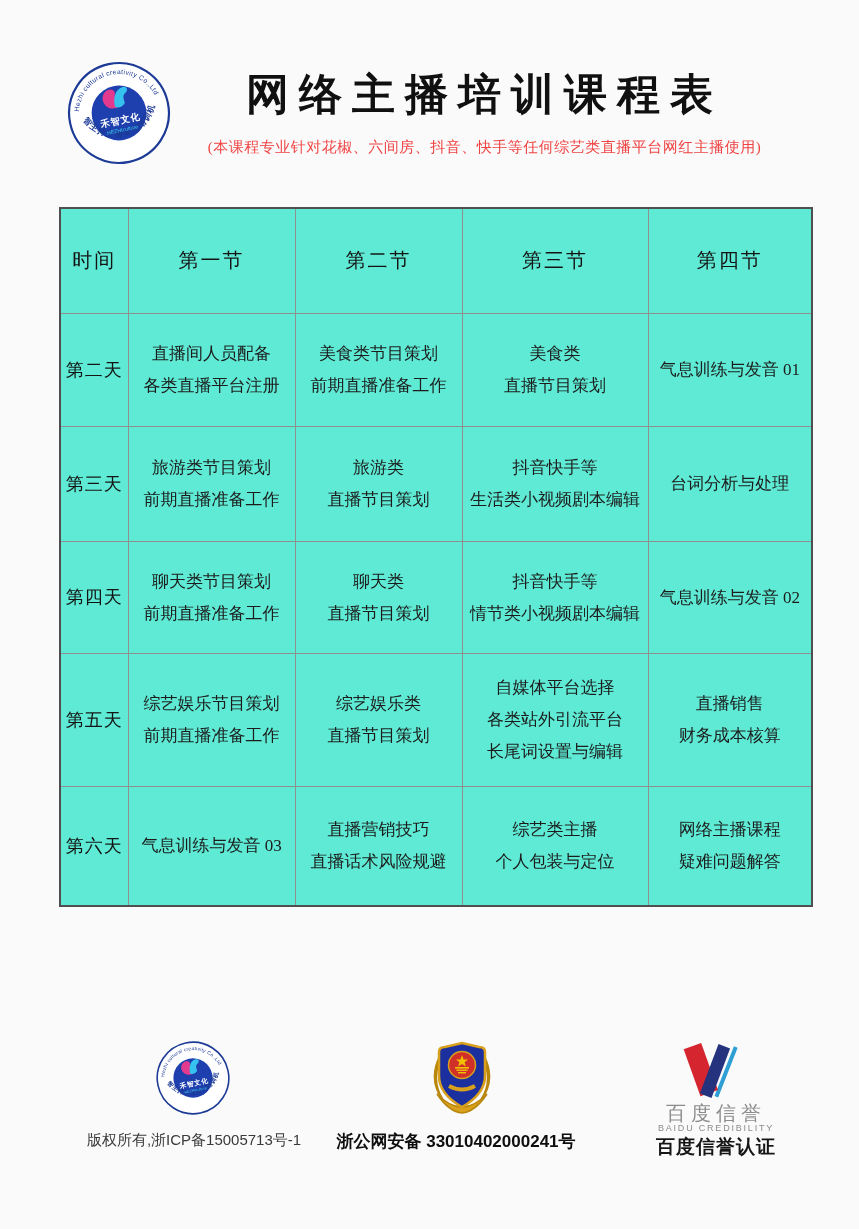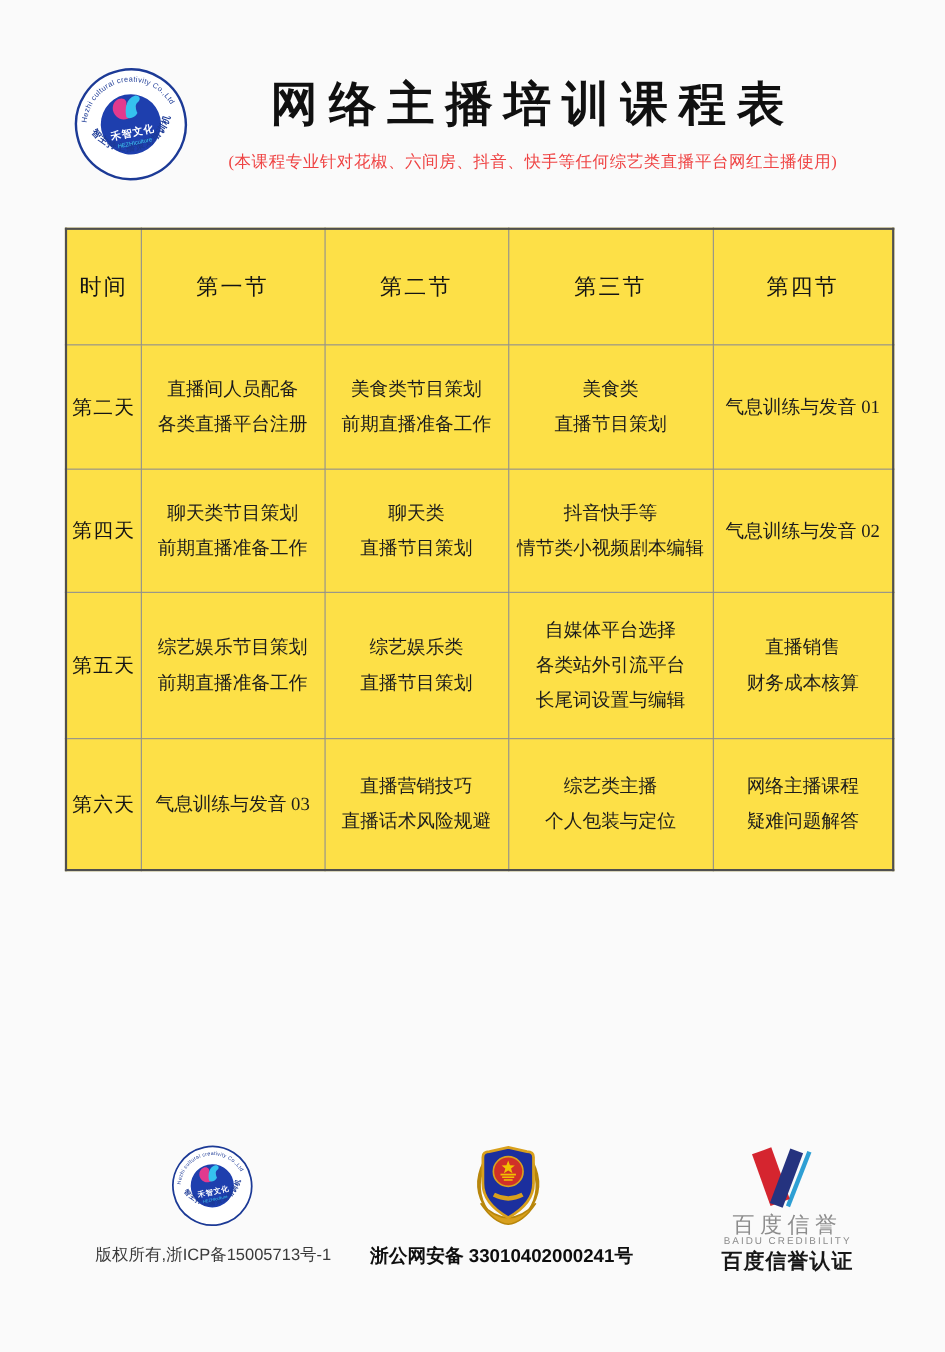--- a/index.html
+++ b/index.html
@@ -15,21 +15,21 @@
     font-size:43px;font-weight:bold;letter-spacing:10px;color:#101010;
   }
   .page-subtitle{
     position:absolute;left:110px;right:0;top:138px;text-align:center;
     font-size:15px;letter-spacing:0.5px;color:#ef4444;
   }
   
   .course-table{
     position:absolute;left:59px;top:207px;width:752px;
     border-collapse:collapse;table-layout:fixed;
-    border:2px solid #4f4f4f;background:#fde047;
+    border:2px solid #4f4f4f;background:#5eead4;
   }
   .course-table th,.course-table td{
     border:1px solid #8f8f8f;text-align:center;vertical-align:middle;
     padding:2px 4px;font-weight:normal;
   }
   .course-table thead th{font-size:20px;letter-spacing:2px;color:#141414;}
   .time-cell{font-size:18px;letter-spacing:1px;color:#141414;}
   .course-cell{font-size:17px;color:#1c1c1c;}
   .course-cell .line{margin:9px 0;line-height:23px;}
   
@@ -118,20 +118,38 @@
           <div class="line">前期直播准备工作</div>
         </td>
         <td class="course-cell">
           <div class="line">美食类</div>
           <div class="line">直播节目策划</div>
         </td>
         <td class="course-cell">
           <div class="line">气息训练与发音 01</div>
         </td>
       </tr>
+      <tr style="height: 115px;">
+        <td class="time-cell">第三天</td>
+        <td class="course-cell">
+          <div class="line">旅游类节目策划</div>
+          <div class="line">前期直播准备工作</div>
+        </td>
+        <td class="course-cell">
+          <div class="line">旅游类</div>
+          <div class="line">直播节目策划</div>
+        </td>
+        <td class="course-cell">
+          <div class="line">抖音快手等</div>
+          <div class="line">生活类小视频剧本编辑</div>
+        </td>
+        <td class="course-cell">
+          <div class="line">台词分析与处理</div>
+        </td>
+      </tr>
       <tr style="height: 112px;">
         <td class="time-cell">第四天</td>
         <td class="course-cell">
           <div class="line">聊天类节目策划</div>
           <div class="line">前期直播准备工作</div>
         </td>
         <td class="course-cell">
           <div class="line">聊天类</div>
           <div class="line">直播节目策划</div>
         </td>

